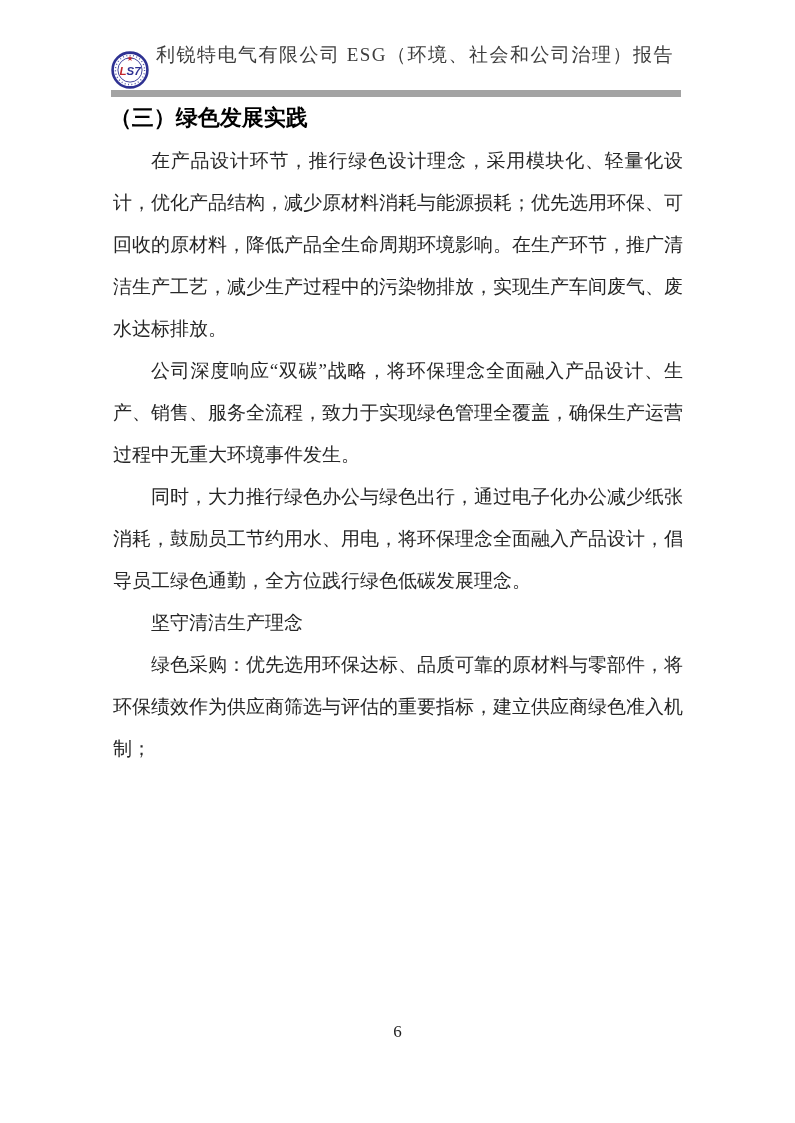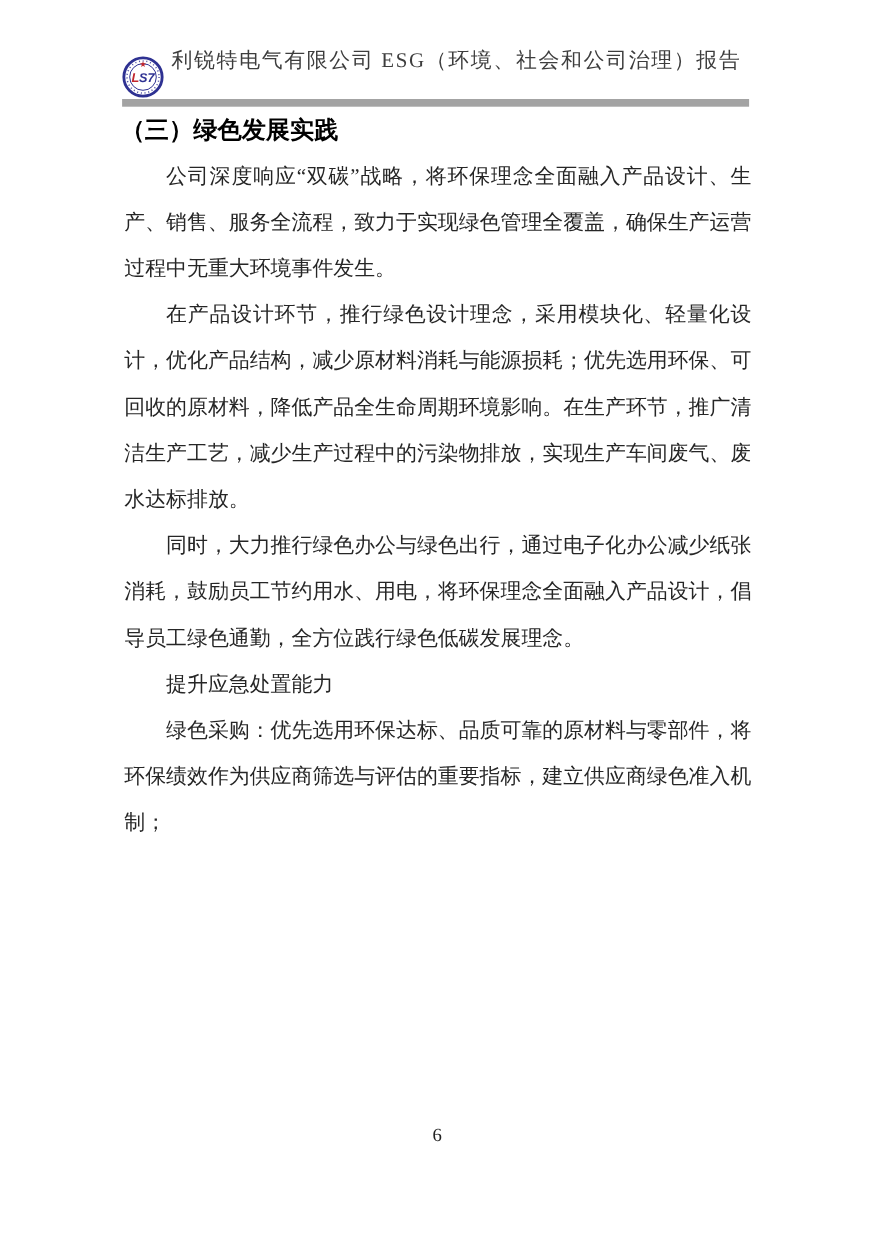--- a/index.html
+++ b/index.html
@@ -81,24 +81,24 @@
       <circle cx="19" cy="19" r="14.6" fill="none" stroke="#2e3192" stroke-width="1.4" stroke-dasharray="1 2.4" opacity="0.8"></circle>
       <circle cx="19" cy="19" r="12.1" fill="#ffffff" stroke="#2e3192" stroke-width="0.9"></circle>
       <polygon points="19,4.6 19.7,6.6 21.8,6.6 20.1,7.9 20.7,9.9 19,8.7 17.3,9.9 17.9,7.9 16.2,6.6 18.3,6.6" fill="#c1272d"></polygon>
       <text x="19" y="23.5" text-anchor="middle" font-family="'Liberation Sans',sans-serif" font-size="11.5" font-style="italic" font-weight="bold"><tspan fill="#c1272d">L</tspan><tspan fill="#2e3192">S7</tspan></text>
     </svg>
     <div class="header-title">利锐特电气有限公司 ESG（环境、社会和公司治理）报告</div>
   </div>
 
   <div class="content">
     <h2 class="heading">（三）绿色发展实践</h2>
+    <p class="para">在产品设计环节，推行绿色设计理念，采用模块化、轻量化设计，优化产品结构，减少原材料消耗与能源损耗；优先选用环保、可回收的原材料，降低产品全生命周期环境影响。在生产环节，推广清洁生产工艺，减少生产过程中的污染物排放，实现生产车间废气、废水达标排放。</p>
     <p class="para">公司深度响应“双碳”战略，将环保理念全面融入产品设计、生产、销售、服务全流程，致力于实现绿色管理全覆盖，确保生产运营过程中无重大环境事件发生。</p>
-    <p class="para">在产品设计环节，推行绿色设计理念，采用模块化、轻量化设计，优化产品结构，减少原材料消耗与能源损耗；优先选用环保、可回收的原材料，降低产品全生命周期环境影响。在生产环节，推广清洁生产工艺，减少生产过程中的污染物排放，实现生产车间废气、废水达标排放。</p>
     <p class="para">同时，大力推行绿色办公与绿色出行，通过电子化办公减少纸张消耗，鼓励员工节约用水、用电，将环保理念全面融入产品设计，倡导员工绿色通勤，全方位践行绿色低碳发展理念。</p>
-    <p class="para">提升应急处置能力</p>
+    <p class="para">坚守清洁生产理念</p>
     <p class="para">绿色采购：优先选用环保达标、品质可靠的原材料与零部件，将环保绩效作为供应商筛选与评估的重要指标，建立供应商绿色准入机制；</p>
   </div>
 
   <div class="footer">
     <span>6</span>
   </div>
 
 </div>
 
 </body></html>

